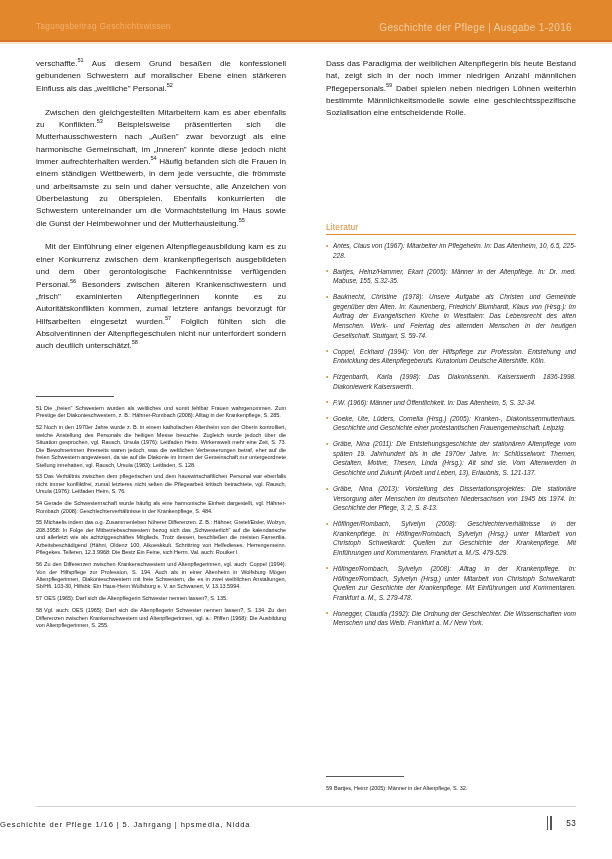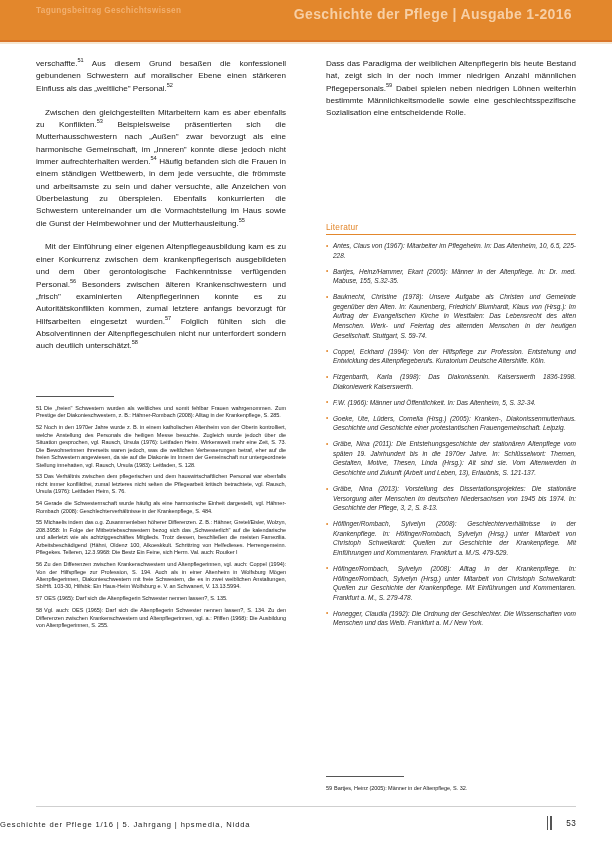--- a/index.html
+++ b/index.html
@@ -16,37 +16,36 @@
   
   .header-band {
     position: absolute;
     top: 0; left: 0;
     width: 612px;
     height: 44px;
     background: #e3872c;
   }
   .header-band .inner {
     position: absolute;
-    top: 6px;
+    top: 22px;
     left: 0; right: 0;
     height: 14px;
-    font-weight: bold;
   }
   .header-left {
     position: absolute;
     left: 36px; top: 0;
     font-size: 8.2px;
     letter-spacing: 0.35px;
     color: #f2b070;
     white-space: nowrap;
   }
   .header-right {
     position: absolute;
     right: 40px; top: 0;
-    font-size: 14px;
+    font-size: 10px;
     letter-spacing: 0.35px;
     color: #f7cfa5;
     white-space: nowrap;
   }
   .header-rule {
     position: absolute;
     top: 40px; left: 0;
     width: 612px; height: 2px;
     background: #d9752a;
   }

